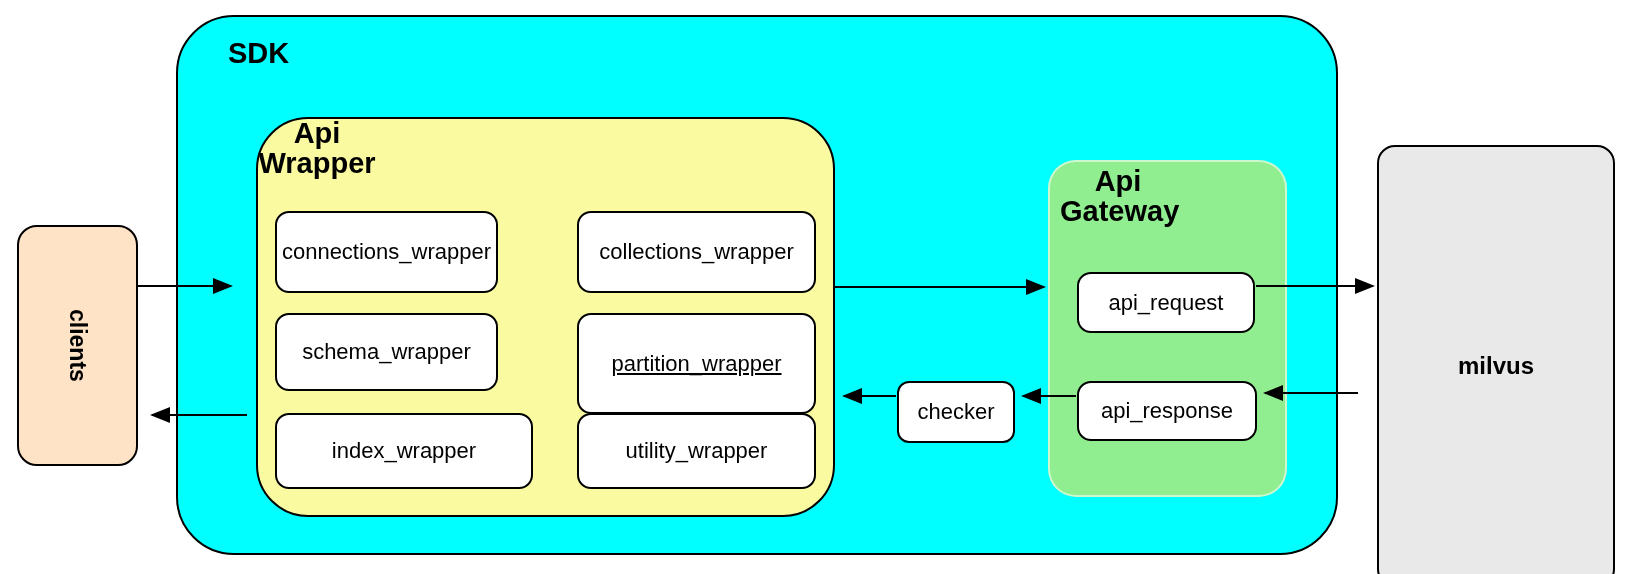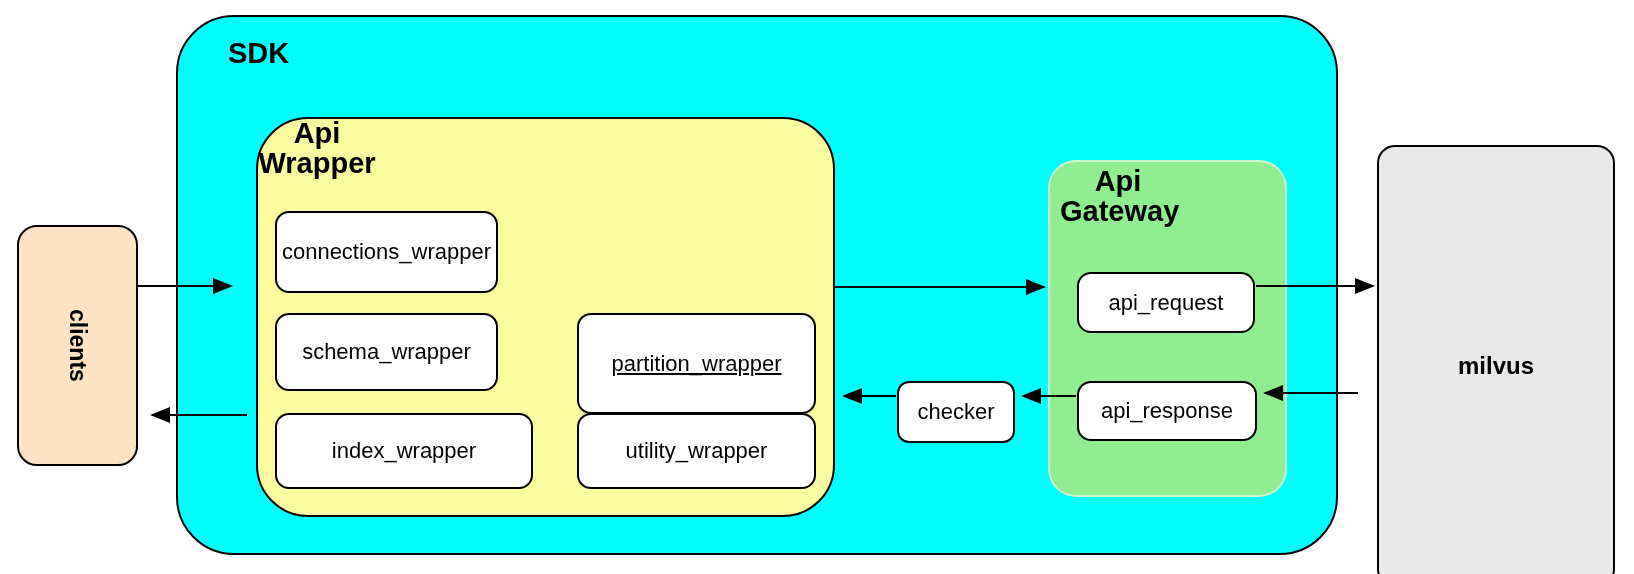--- a/index.html
+++ b/index.html
@@ -105,20 +105,23 @@
 
   <div class="node" id="api-wrapper-box"></div>
   <div class="container-label" id="api-wrapper-label">
     <div>Api</div>
     <div>Wrapper</div>
   </div>
 
   <div class="node leaf" id="wrapper-connections">
     <span>connections_wrapper</span>
   </div>
+  <div class="node leaf" id="wrapper-collections">
+    <span>collections_wrapper</span>
+  </div>
   <div class="node leaf" id="wrapper-schema">
     <span>schema_wrapper</span>
   </div>
   <div class="node leaf" id="wrapper-partition">
     <span>partition_wrapper</span>
   </div>
   <div class="node leaf" id="wrapper-index">
     <span>index_wrapper</span>
   </div>
   <div class="node leaf" id="checker-box">

